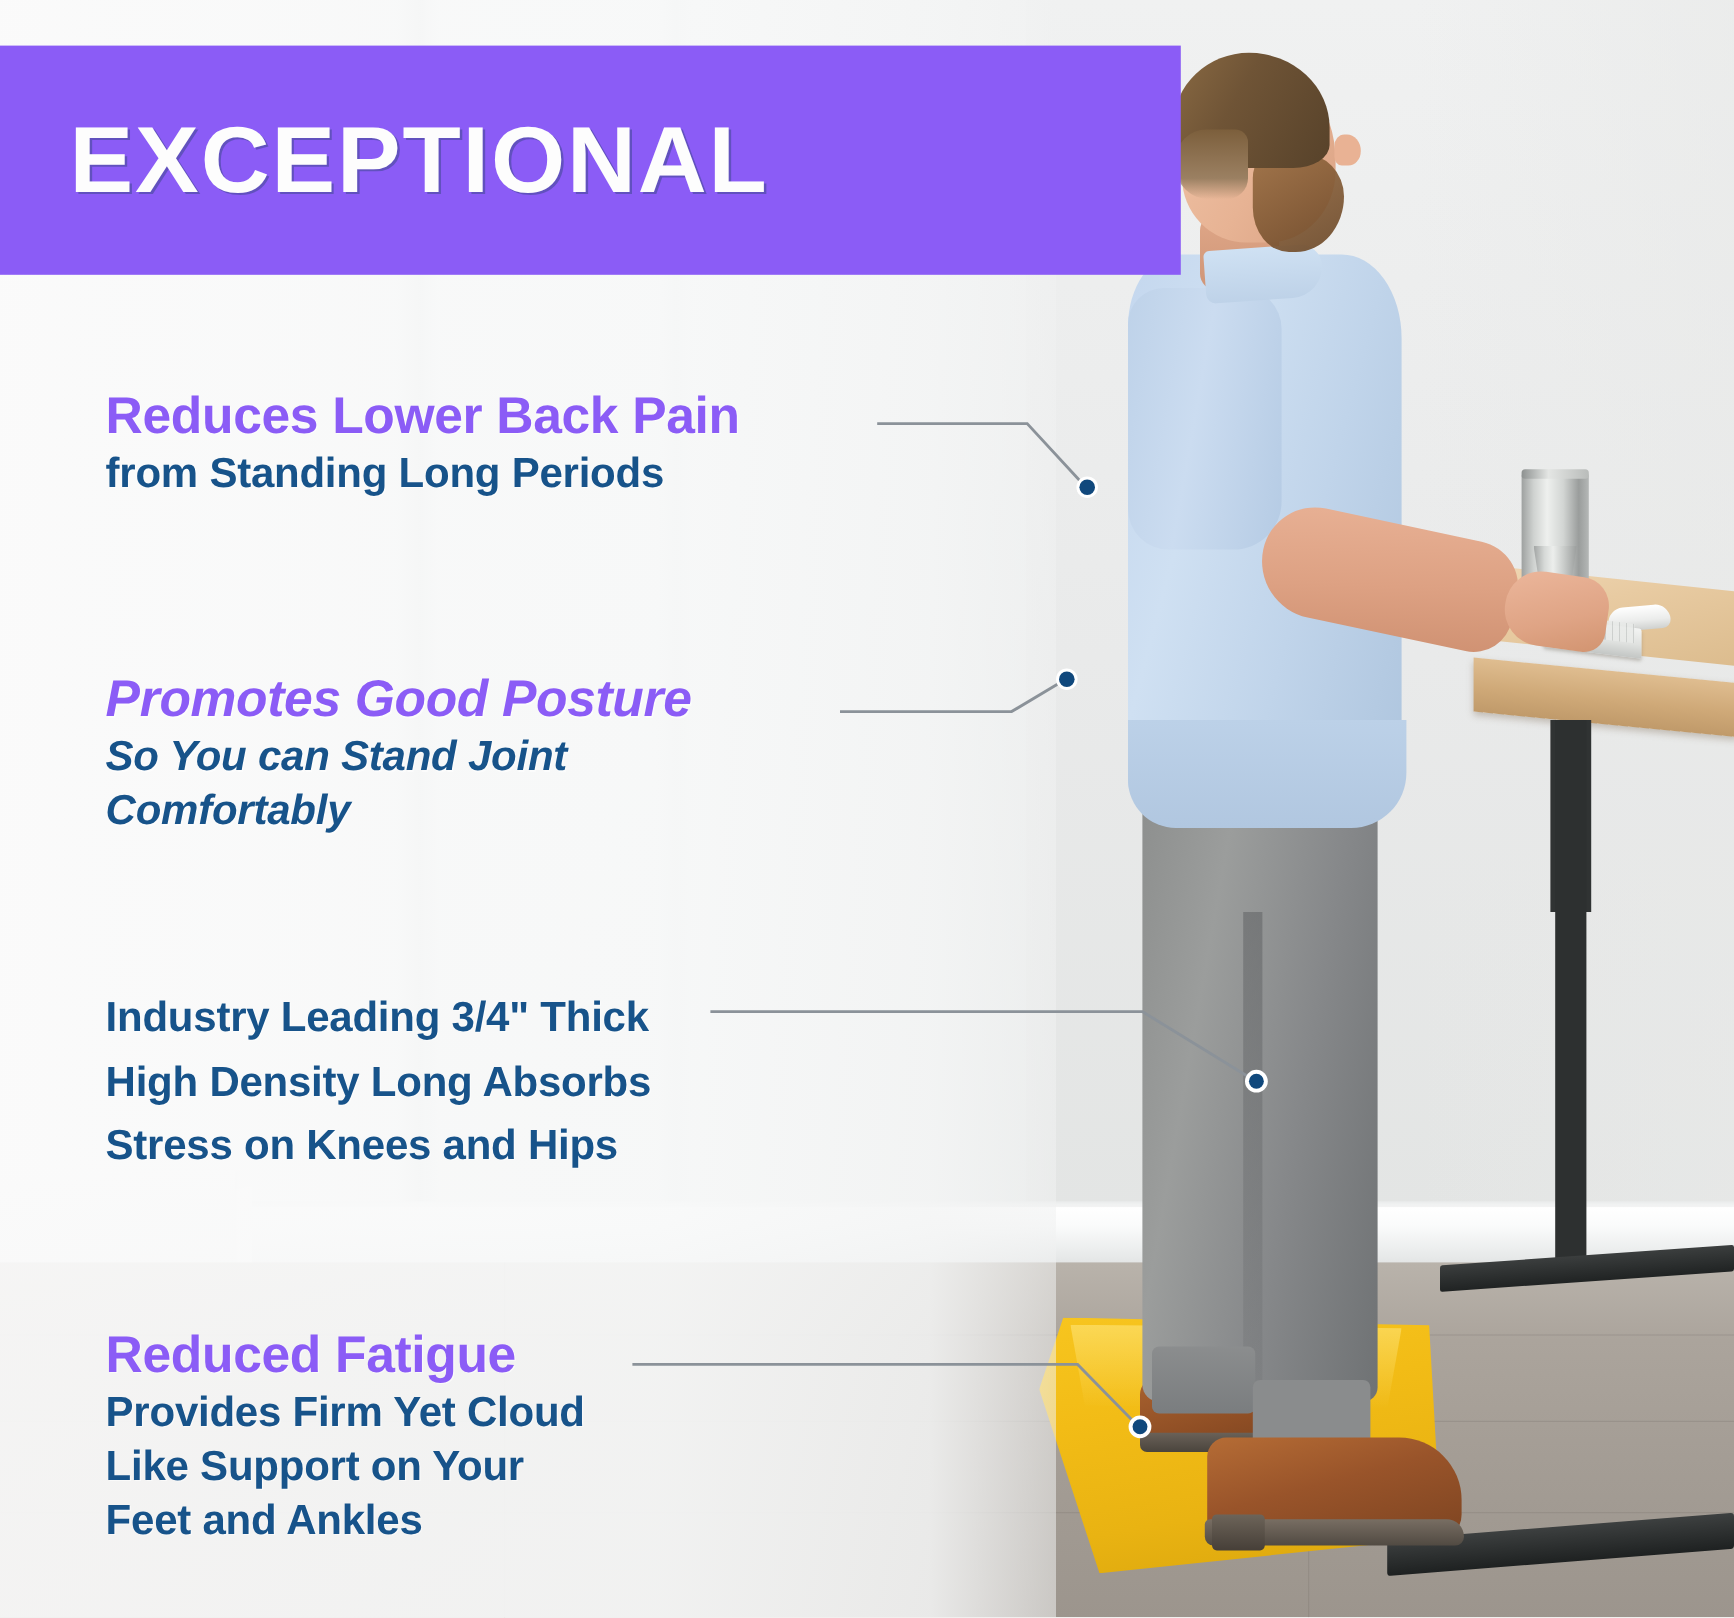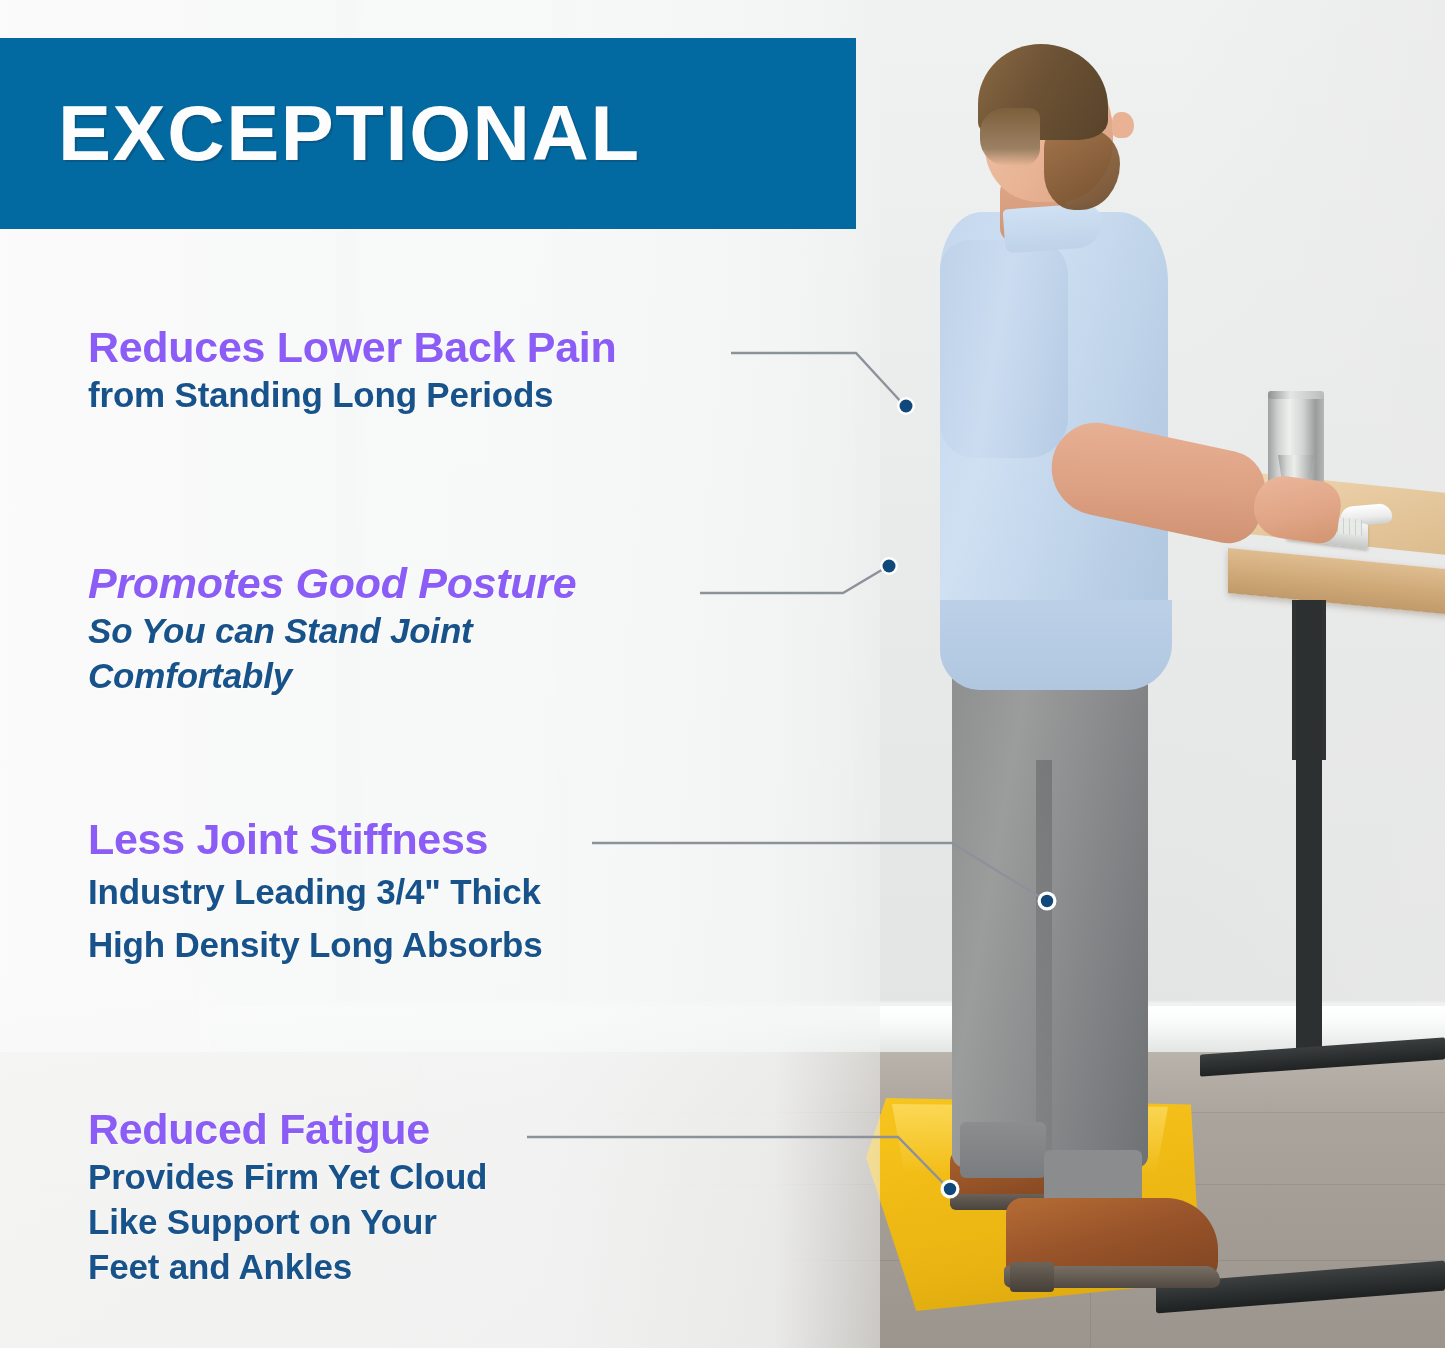--- a/index.html
+++ b/index.html
@@ -273,22 +273,22 @@
     background:linear-gradient(90deg,
       rgba(250,250,250,.93) 0%,
       rgba(248,249,249,.92) 62%,
       rgba(244,245,245,.88) 88%,
       rgba(240,241,241,.55) 100%);
     pointer-events:none;
   }
 
   
   .banner{
-    position:absolute;left:0;top:38px;width:856px;height:191px;
-    background:#0369a1;
+    position:absolute;left:0;top:38px;width:984px;height:191px;
+    background:#8b5cf6;
     display:flex;flex-direction:column;justify-content:center;
     padding-left:58px;box-sizing:border-box;
   }
   .banner-line1{
     color:#fdfdfd;
     font-family:"Liberation Sans", sans-serif;
     font-weight:700;
     font-size:78px;
     line-height:.96;
     letter-spacing:1.5px;
@@ -439,23 +439,23 @@
     <p>from Standing Long Periods</p>
   </div>
 
   <div class="benefit" id="benefit-2">
     <h2>Promotes Good Posture</h2>
     <p>So You can Stand Joint</p>
     <p>Comfortably</p>
   </div>
 
   <div class="benefit" id="benefit-3">
-    <h2>Less Joint Stiffness</h2>
     <p class="loose">Industry Leading 3/4" Thick</p>
     <p class="loose">High Density Long Absorbs</p>
+    <p class="loose">Stress on Knees and Hips</p>
   </div>
 
   <div class="benefit" id="benefit-4">
     <h2>Reduced Fatigue</h2>
     <p>Provides Firm Yet Cloud</p>
     <p>Like Support on Your</p>
     <p>Feet and Ankles</p>
   </div>
 
 </div>

